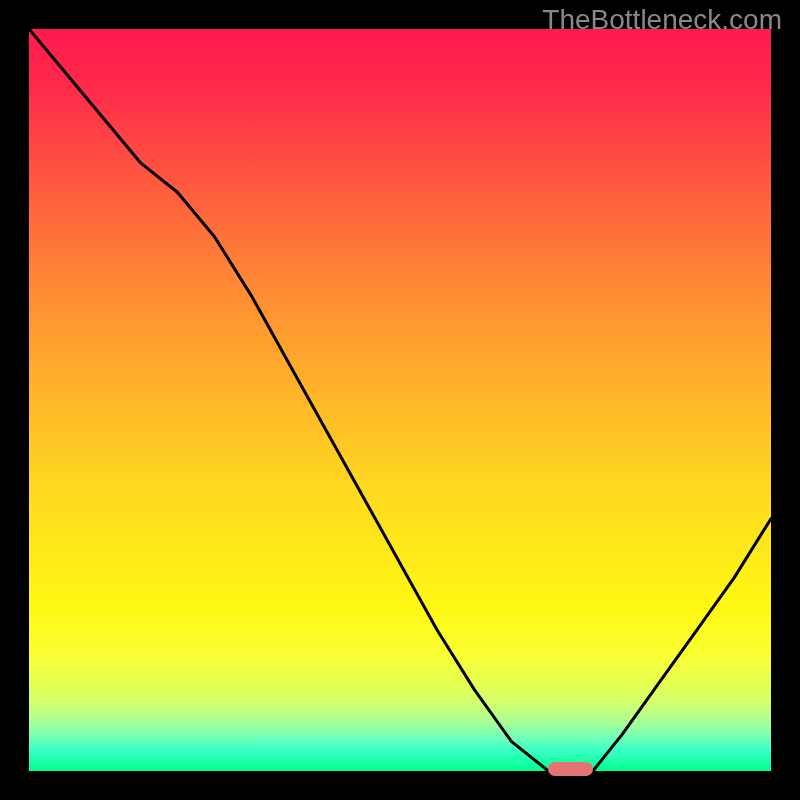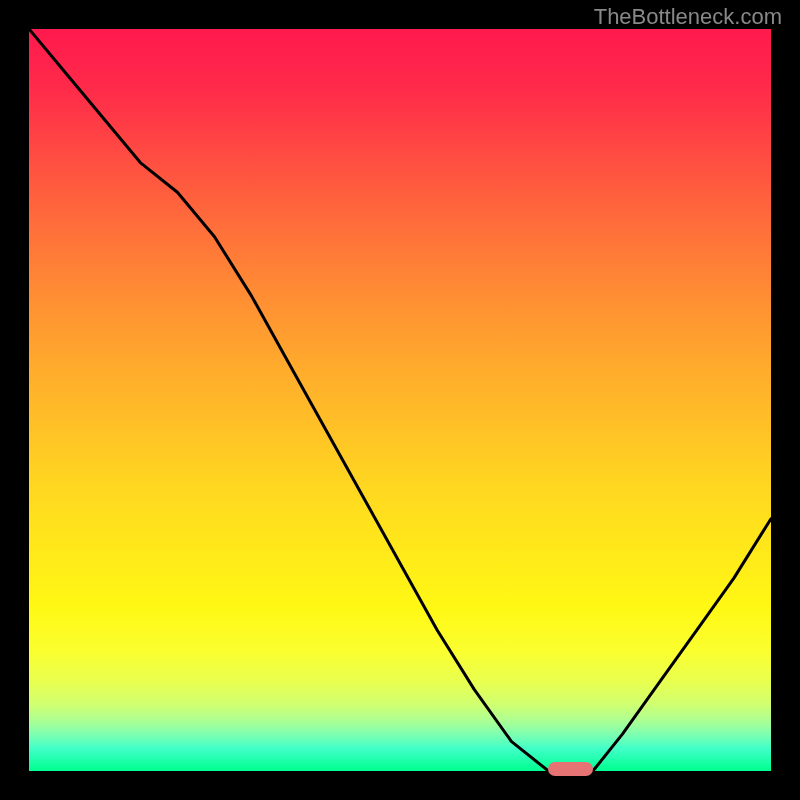--- a/index.html
+++ b/index.html
@@ -14,21 +14,21 @@
   .container {
     position: relative;
     width: 800px;
     height: 800px;
   }
   .watermark {
     position: absolute;
     top: 4px;
     right: 18px;
     color: #888888;
-    font-size: 22px;
+    font-size: 28px;
     font-weight: 500;
     z-index: 10;
   }
   .plot-area {
     position: absolute;
     left: 29px;
     top: 29px;
     width: 742px;
     height: 742px;
     background: linear-gradient(to bottom,

